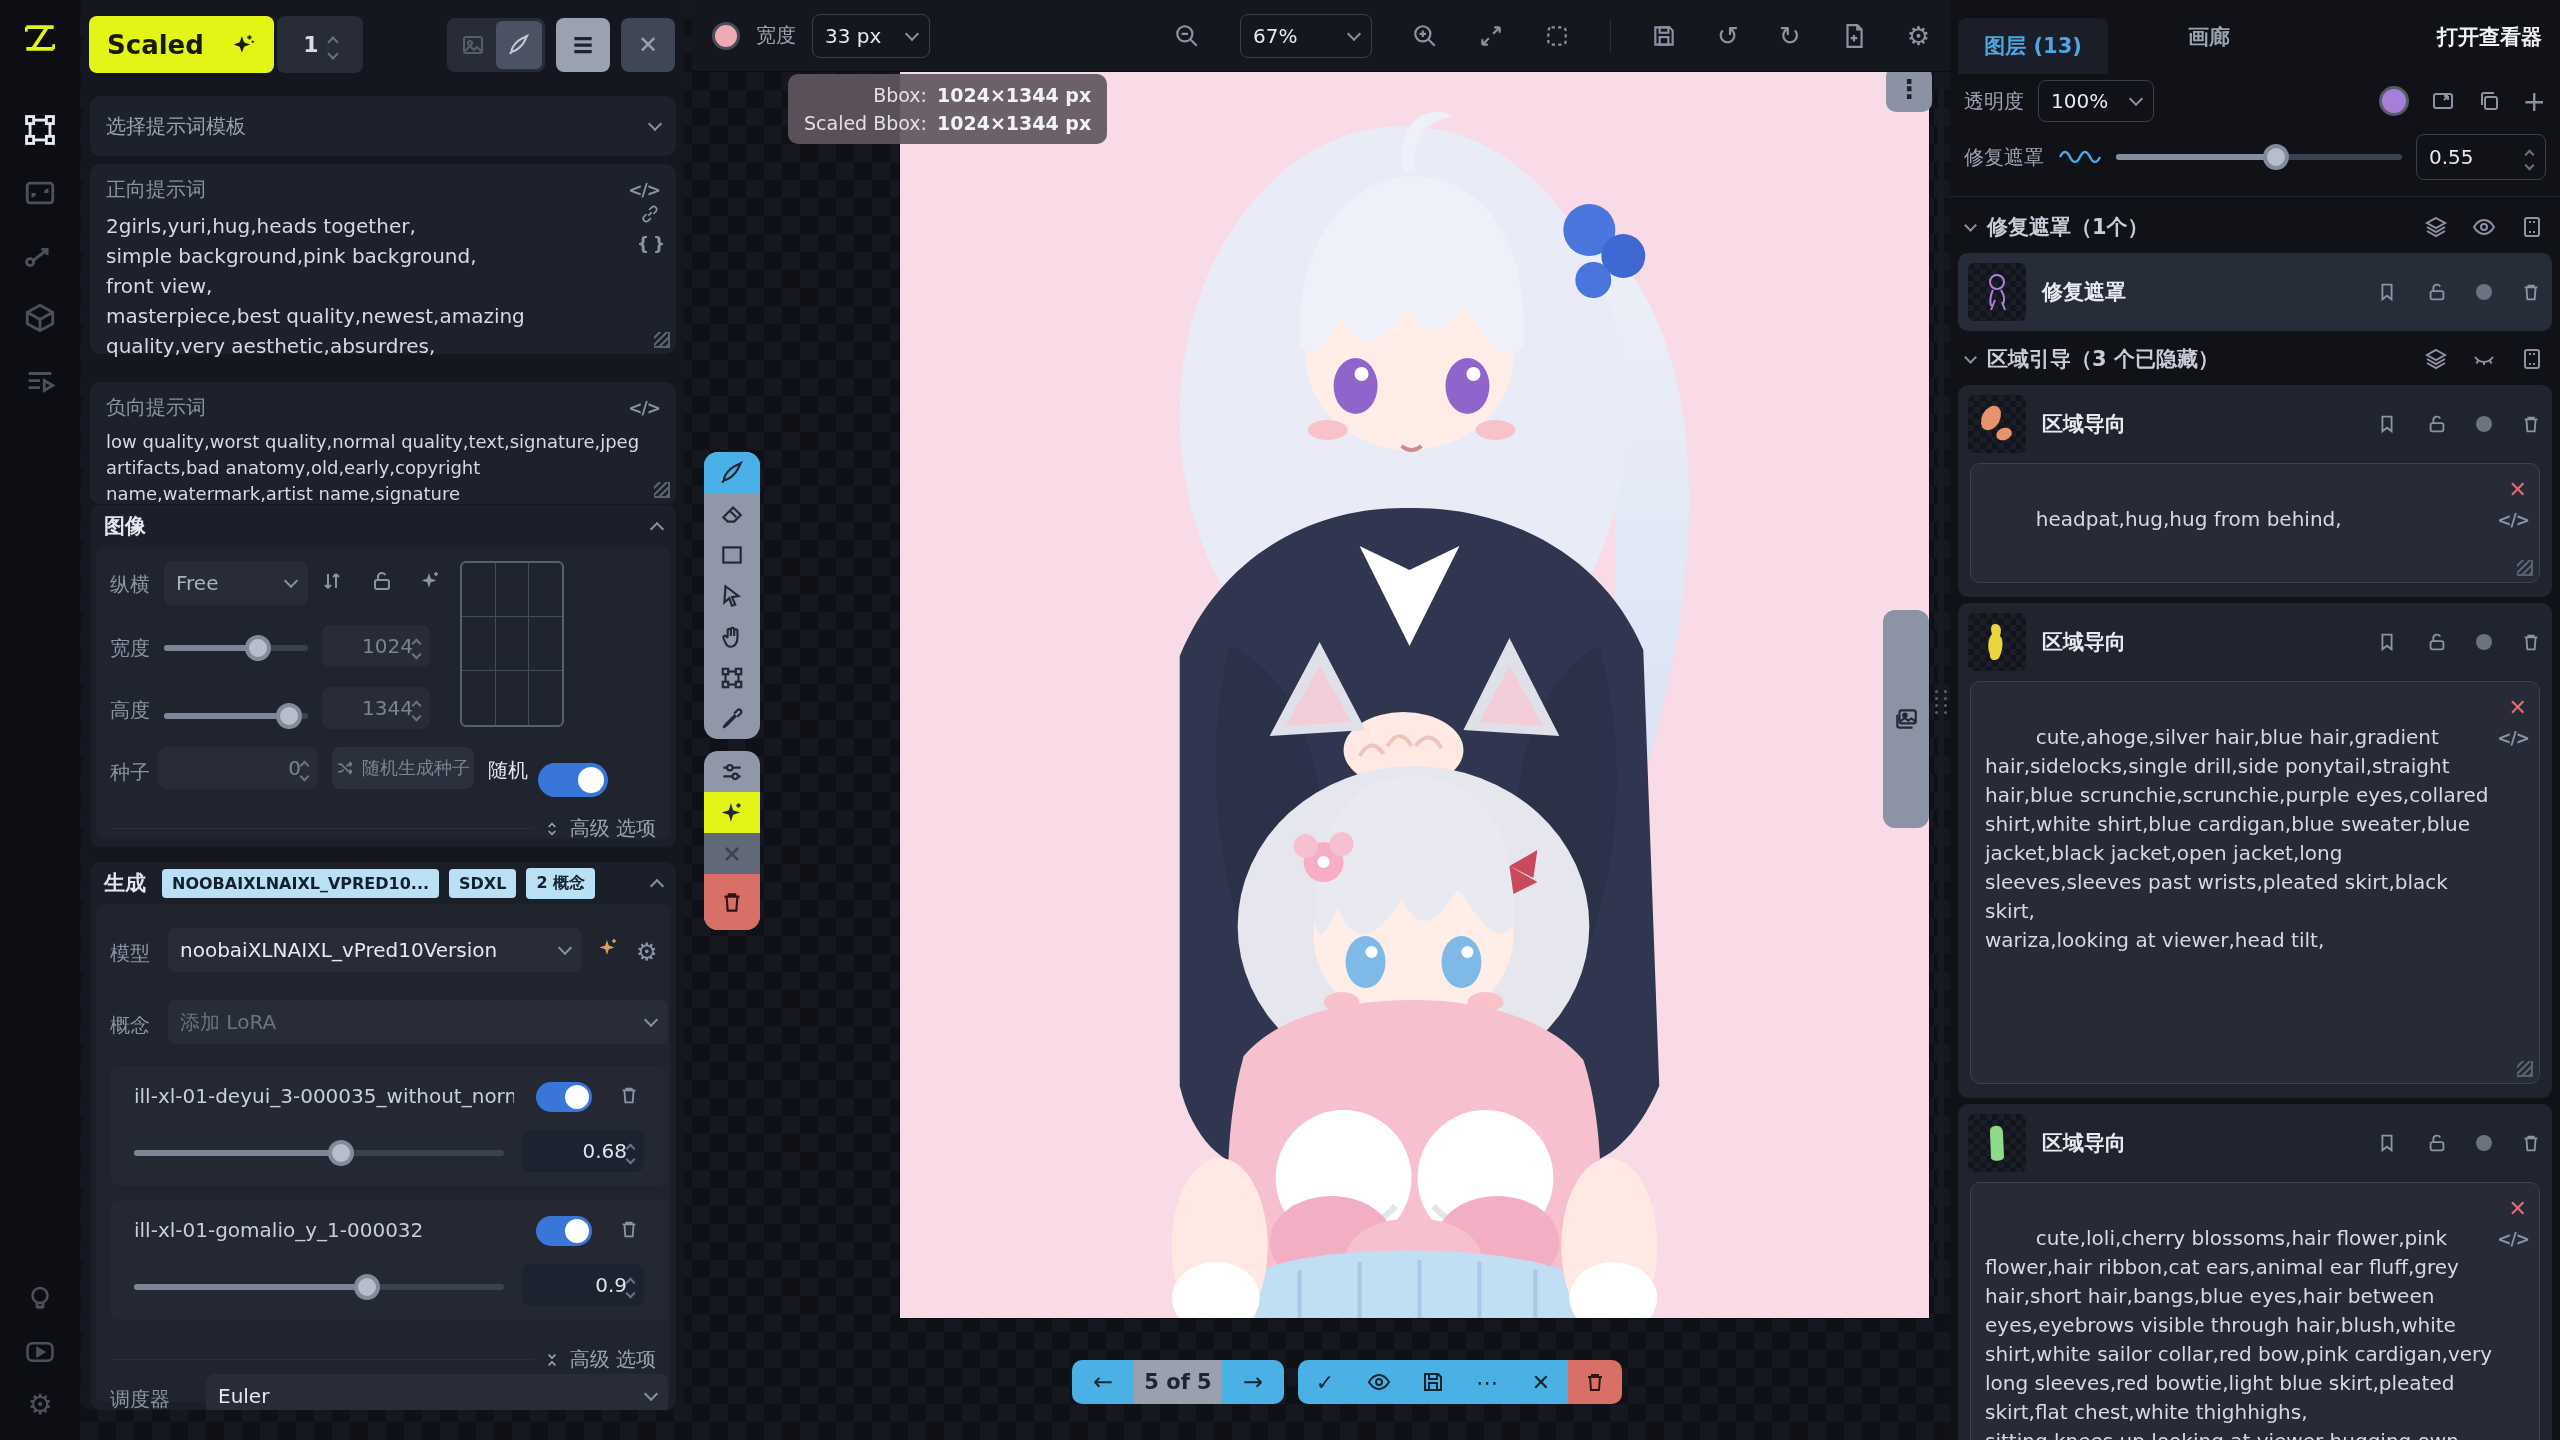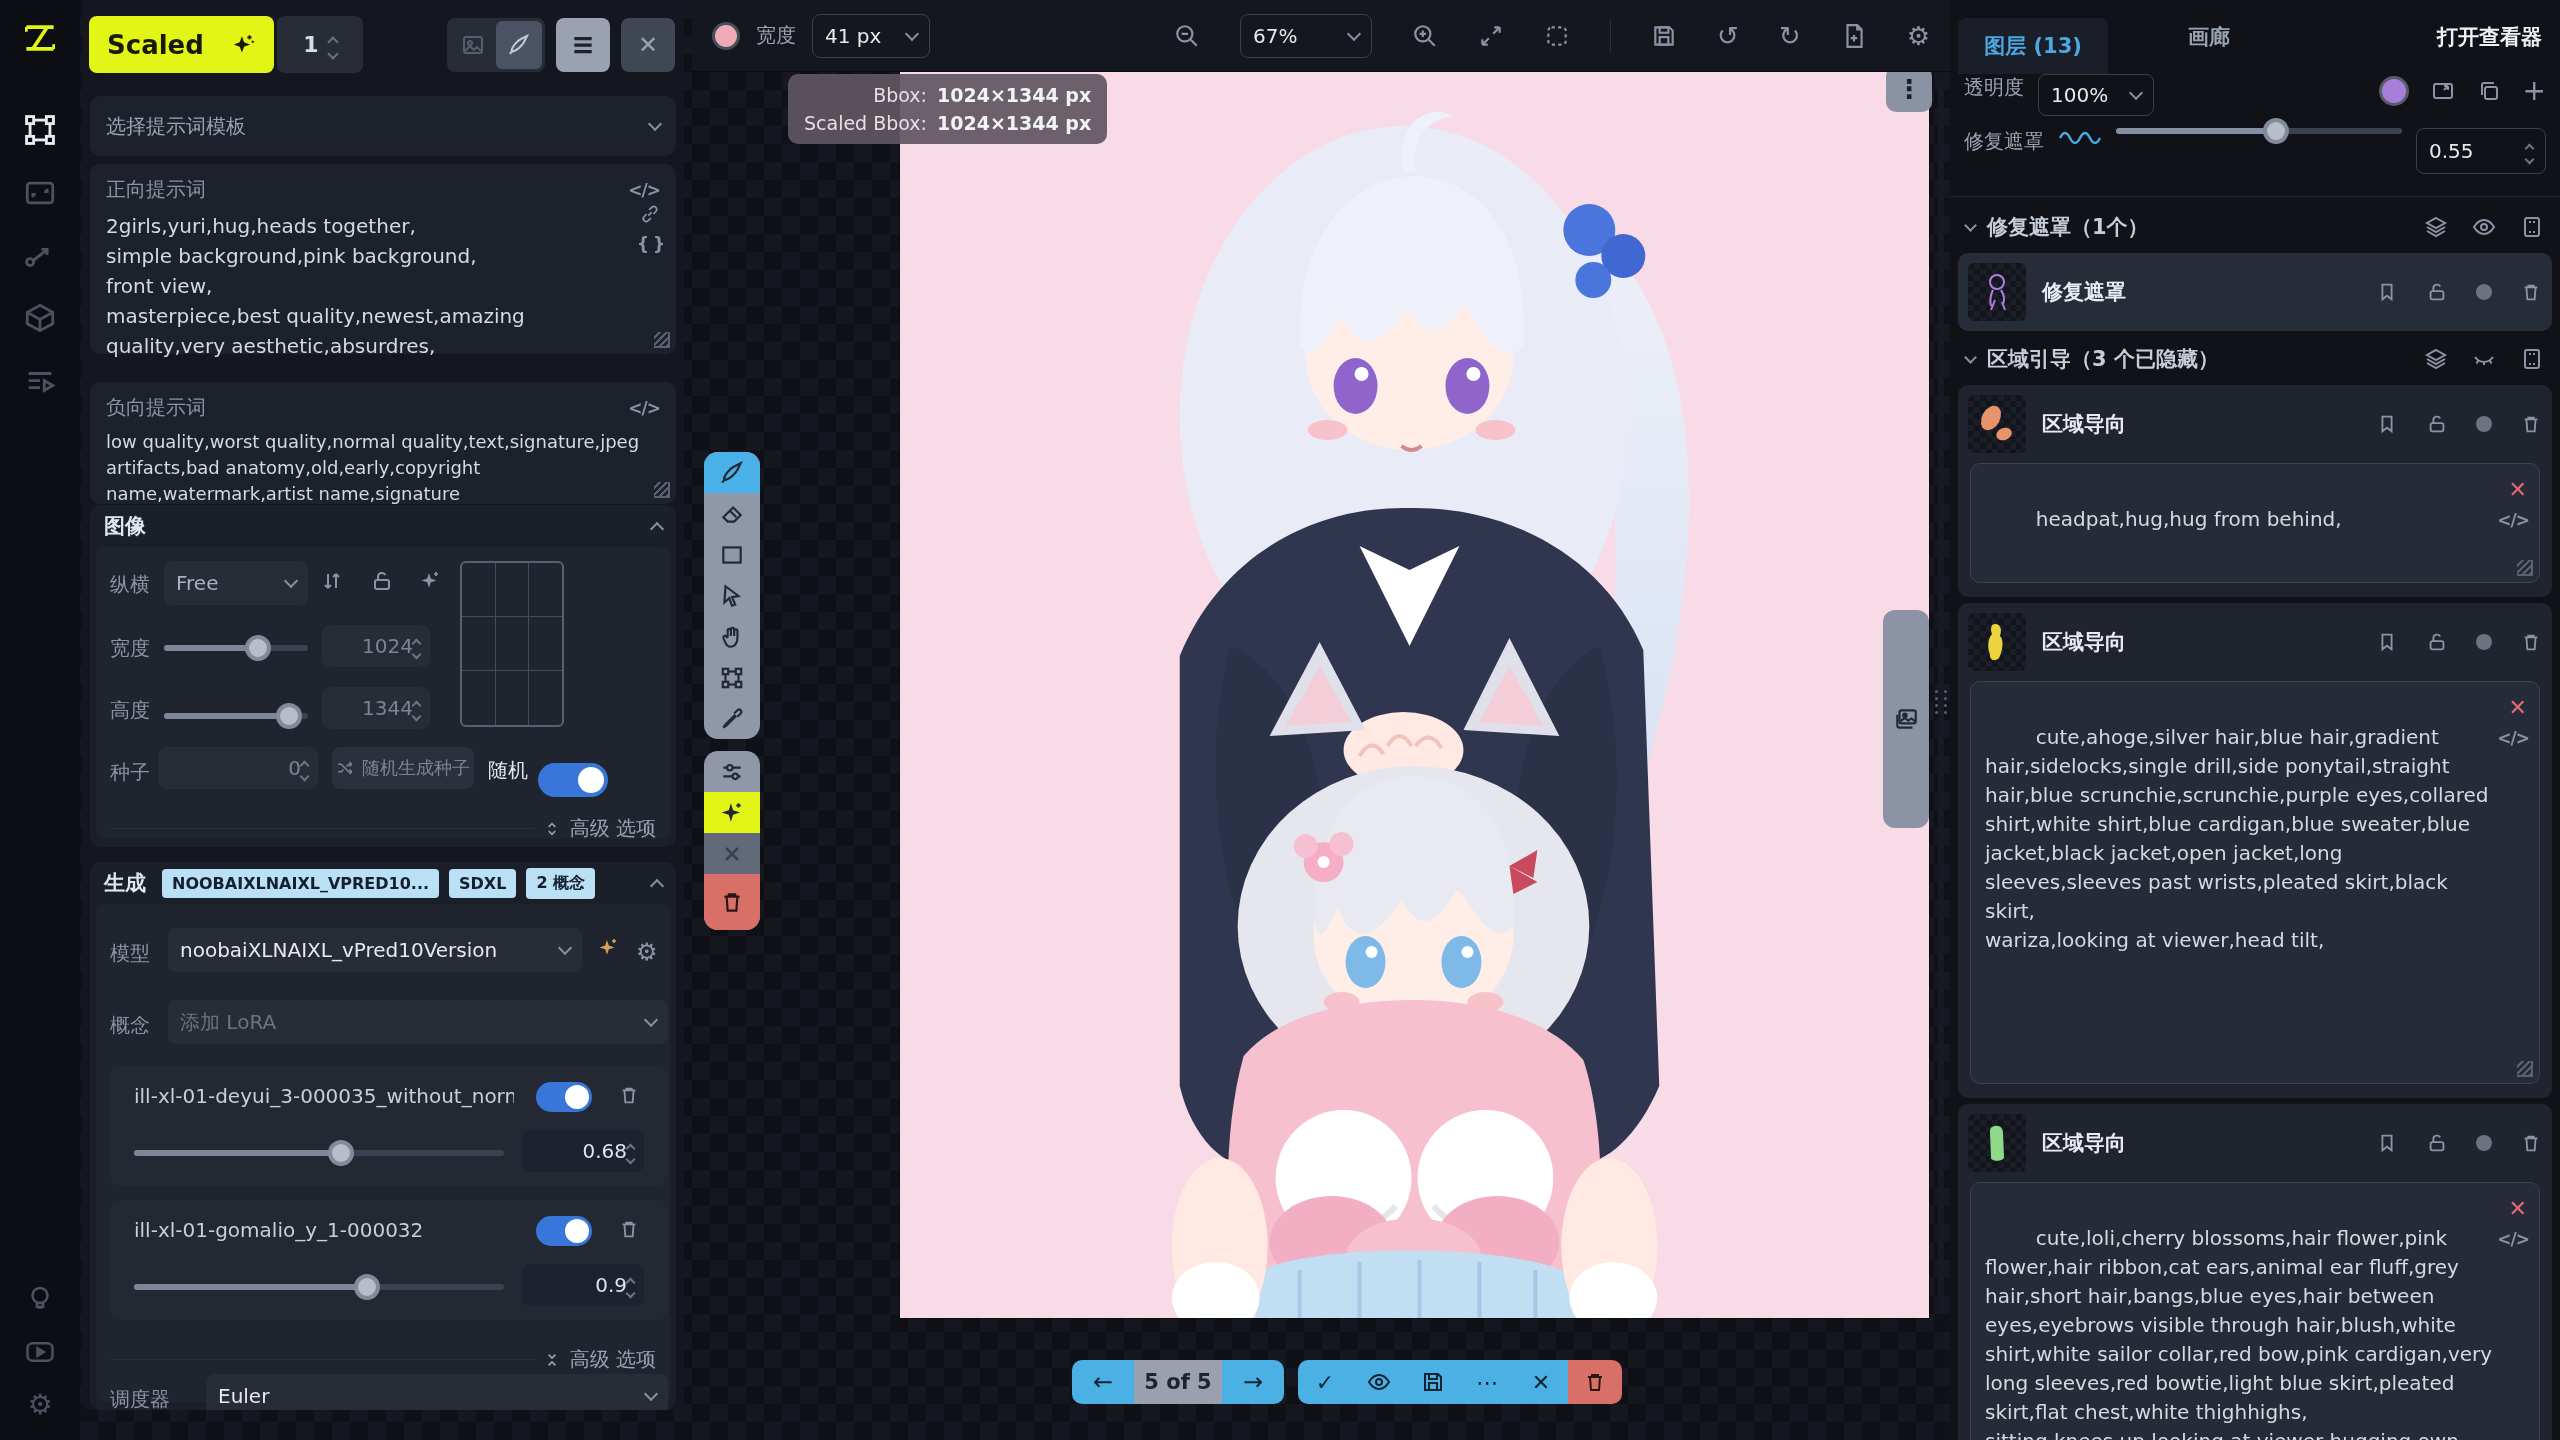--- a/index.html
+++ b/index.html
@@ -89,21 +89,21 @@
   .minitoggle{position:absolute;right:76px;top:16px;width:56px;height:30px;border-radius:15px;background:#3976d9}
   .minitoggle i{position:absolute;right:3px;top:3px;width:24px;height:24px;border-radius:50%;background:#fff}
   .advrow{display:flex;align-items:center;color:#9aa3b2;font-weight:normal;gap:10px}
   .hr{flex:1;height:1px;background:#2a2f3a}
   
   .rp{position:absolute;right:0;top:0;width:610px;height:1440px;background:#101218;z-index:30;overflow:hidden}
   .rp-tabs{height:74px;display:flex;align-items:center}
   .tab-active{margin-left:8px;width:150px;height:56px;background:#1a1e28;border-radius:8px 8px 0 0;display:flex;align-items:center;justify-content:center;color:#4da7e2;font-weight:bold;font-size:21px;cursor:pointer;align-self:flex-end}
   .tab{margin-left:80px;color:#9aa3b2;font-weight:bold;font-size:21px;cursor:pointer}
   .openviewer{margin-left:auto;margin-right:18px;color:#eef1f6;font-weight:bold;font-size:21px;cursor:pointer}
-  .rp-row{display:flex;align-items:flex-start;padding:0 14px;gap:14px}
+  .rp-row{display:flex;align-items:center;padding:0 14px;gap:14px}
   .iconbtn{color:#8b93a5;cursor:pointer;display:flex;align-items:center;justify-content:center}
   .purple{width:30px;height:30px;border-radius:50%;background:#a77fd9;border:3px solid #565c6a}
   .rp-divider{height:1px;background:#232732;margin:10px 0}
   .gsec{display:flex;align-items:center;padding:0 16px;height:40px;gap:12px;color:#c7cdd8;font-weight:bold;font-size:21px}
   .gsec .gic{margin-left:auto;display:flex;gap:24px;color:#8b93a5}
   .layercard{margin:6px 8px;background:#20242f;border-radius:10px;padding:10px}
   .layercard.sel{background:#272c39}
   .lrow{display:flex;align-items:center;gap:16px}
   .thumb{width:58px;height:58px;border-radius:6px;flex:none;
     background-color:#13151c;
@@ -178,21 +178,21 @@
     </div>
   </aside>
 
   <div class="canvas-area">
 
     <div class="topbar">
       <div class="tb-left">
         <div class="swatch"></div>
         <span class="lbl">宽度</span>
         <div class="dd" style="width:118px">
-          <span>41 px</span>
+          <span>33 px</span>
             <span class="chev"></span>
         </div>
       </div>
       <div class="tb-right">
         <span class="iconbtn">
           <svg width="26" height="26" viewBox="0 0 24 24" fill="none" stroke="currentColor" stroke-width="2">
               <circle cx="10" cy="10" r="7"></circle>
               <path d="M15.5 15.5 L21 21 M7 10 h6"></path>
             </svg>
         </span>

